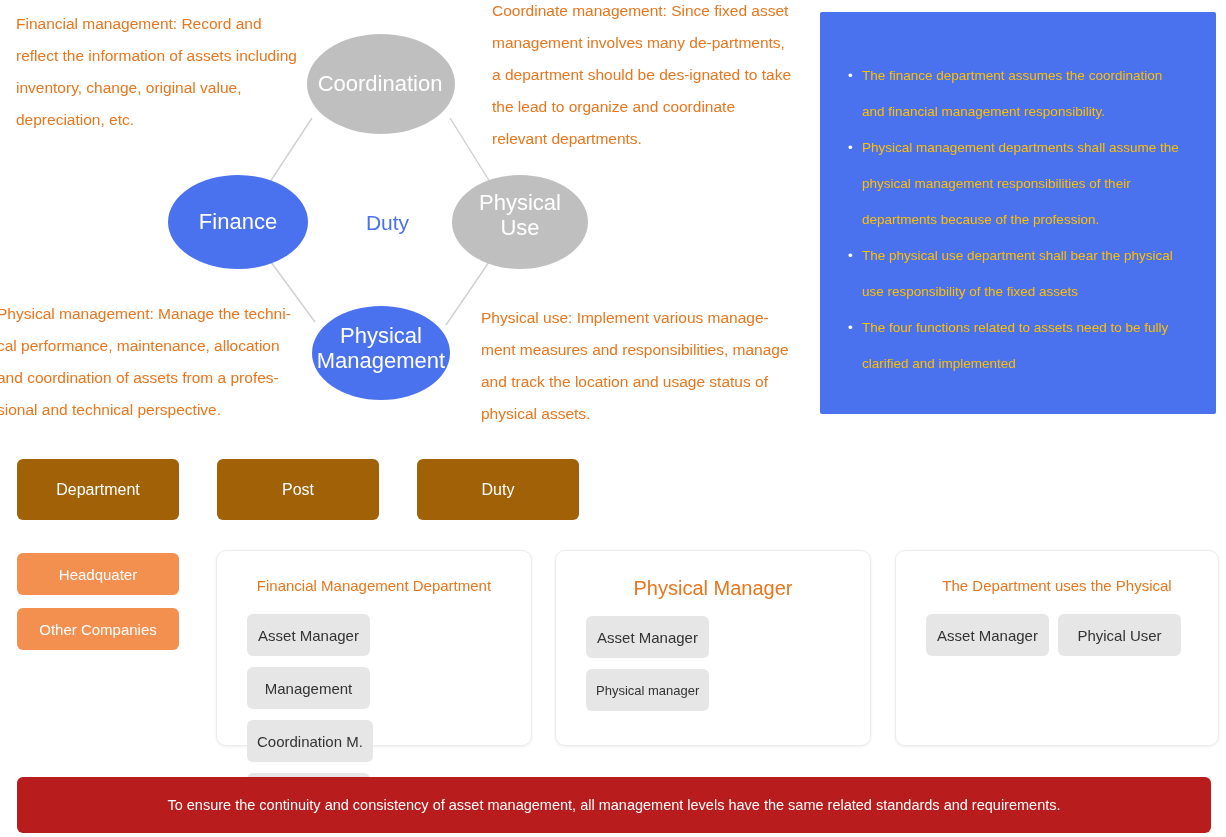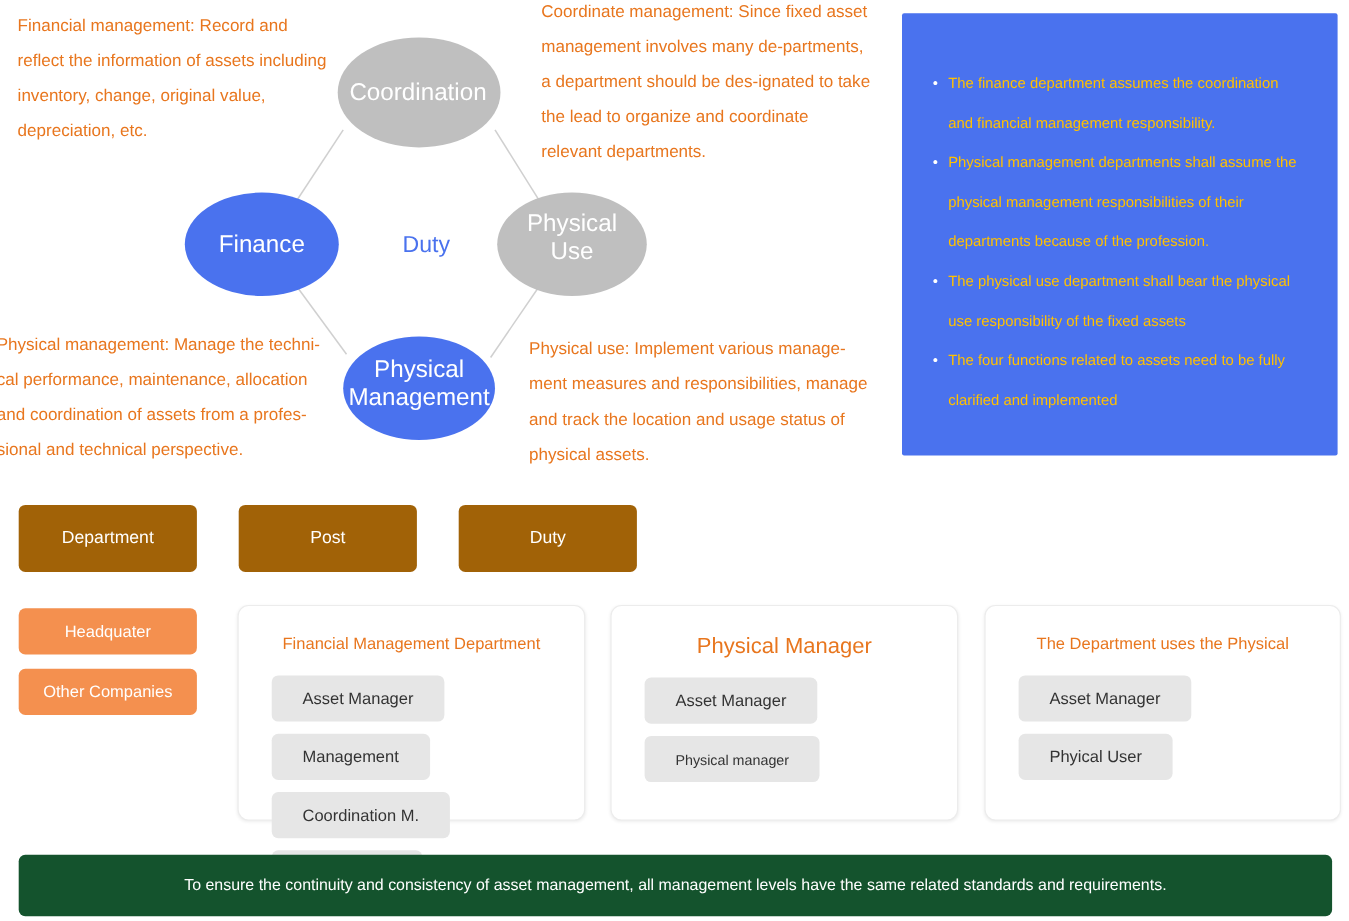--- a/index.html
+++ b/index.html
@@ -177,32 +177,32 @@
   .chip {
     height: 42px;
     min-width: 123px;
     background: #e6e6e6;
     border-radius: 6px;
     color: #333333;
     font-size: 15px;
     display: flex;
     align-items: center;
     justify-content: center;
-    padding: 0 28px;
+    padding: 0 10px;
     box-sizing: border-box;
   }
   .chip.small { font-size: 13px; }
 
   
   #bottom-banner {
     position: absolute;
     left: 17px; top: 777px;
     width: 1194px;
     height: 56px;
-    background: #14532d;
+    background: #b91c1c;
     border-radius: 6px;
     color: #ffffff;
     font-size: 14.5px;
     display: flex;
     align-items: center;
     justify-content: center;
     text-align: center;
     box-sizing: border-box;
     padding: 0 24px;
   }

